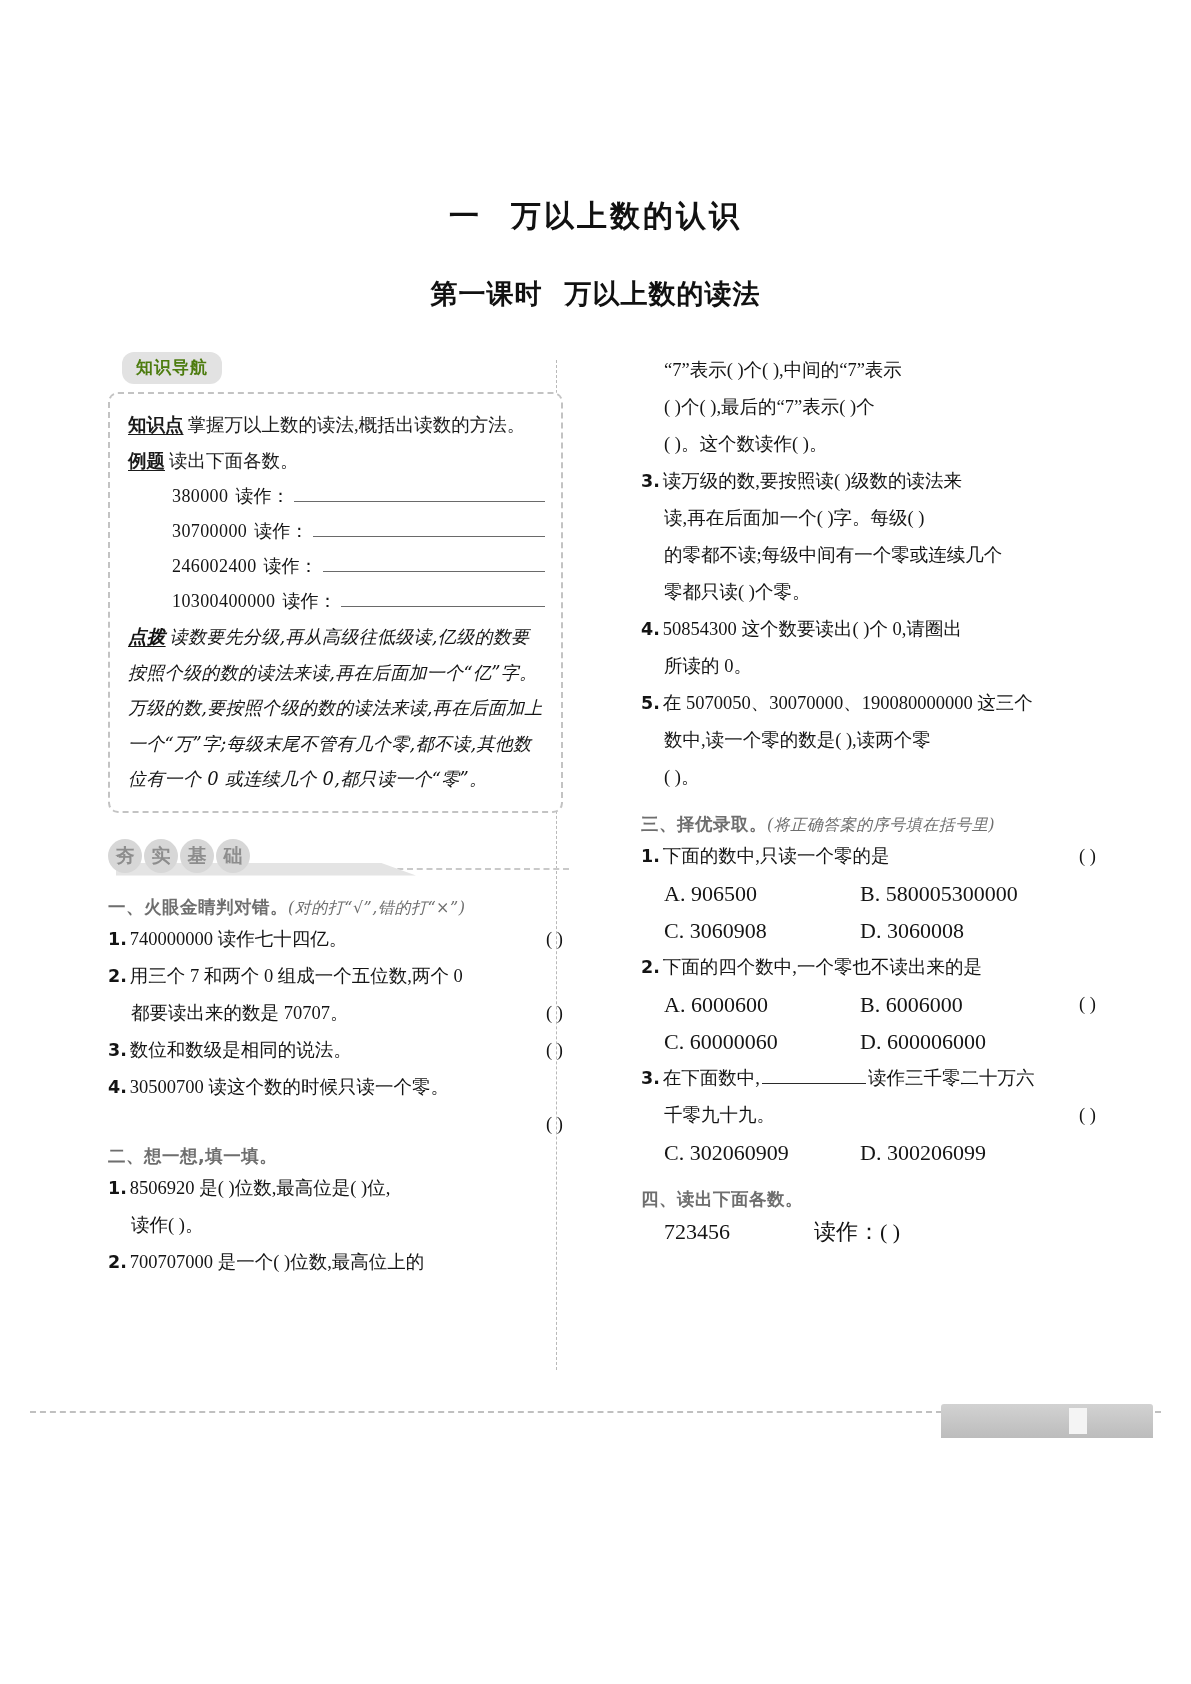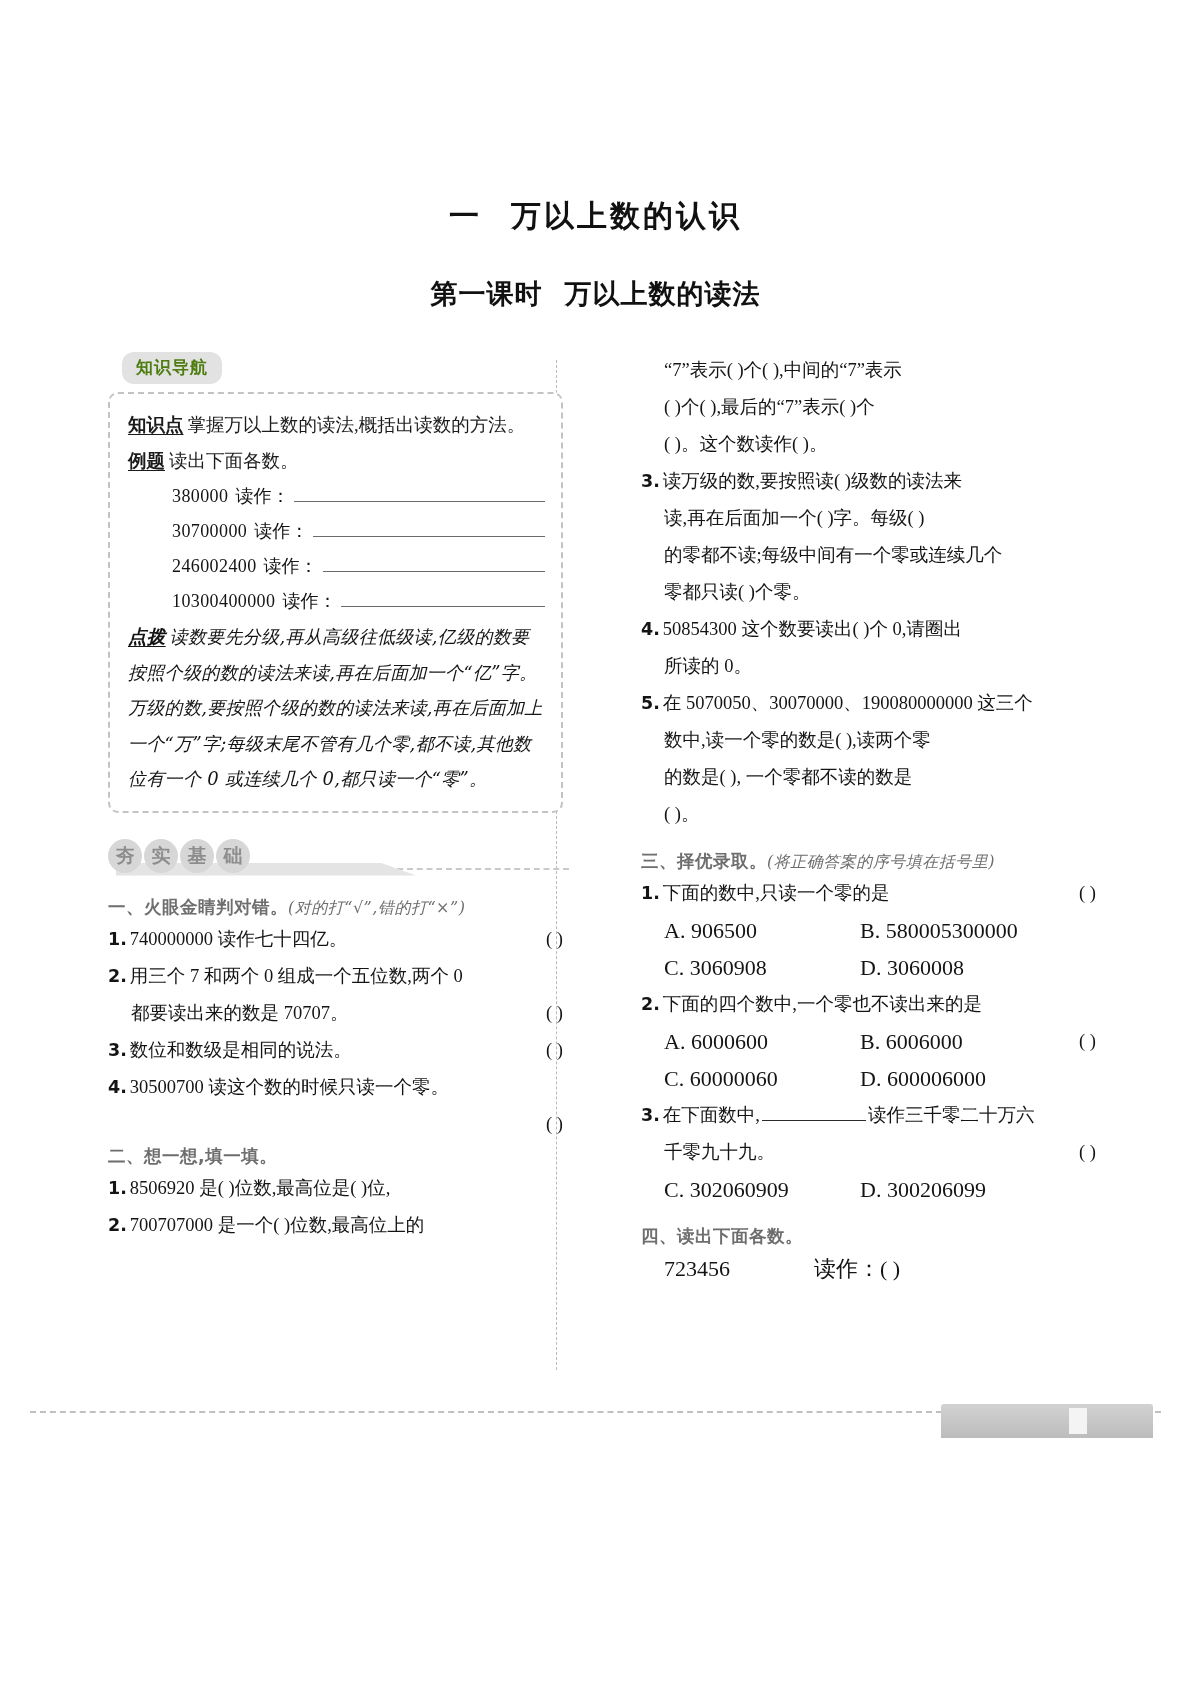--- a/index.html
+++ b/index.html
@@ -289,20 +289,21 @@
 
     
     <div class="sec-head">
       <span>二、想一想,填一填。</span>
     </div>
 
     <div class="q">
       <span class="qn">1.</span>
       <span class="qbody">8506920 是(        )位数,最高位是(        )位,</span>
     </div>
+    <div class="ind">读作(                      )。</div>
 
     <div class="q">
       <span class="qn">2.</span>
       <span class="qbody">700707000 是一个(        )位数,最高位上的</span>
     </div>
 
   </div>
 
   <div class="col col-right">
 
@@ -322,21 +323,20 @@
       <span class="qn">4.</span>
       <span class="qbody">50854300 这个数要读出(        )个 0,请圈出</span>
     </div>
     <div class="ind">所读的 0。</div>
 
     <div class="q">
       <span class="qn">5.</span>
       <span class="qbody">在 5070050、30070000、190080000000 这三个</span>
     </div>
     <div class="ind">数中,读一个零的数是(                ),读两个零</div>
-    <div class="ind">的数是(                ), 一个零都不读的数是</div>
     <div class="ind">(                )。</div>
 
     <div class="sec-head">
       <span>三、择优录取。</span><span class="paren">(将正确答案的序号填在括号里)</span>
     </div>
 
     <div class="q">
       <span class="qn">1.</span>
       <span class="qbody">
         <span>下面的数中,只读一个零的是</span>

